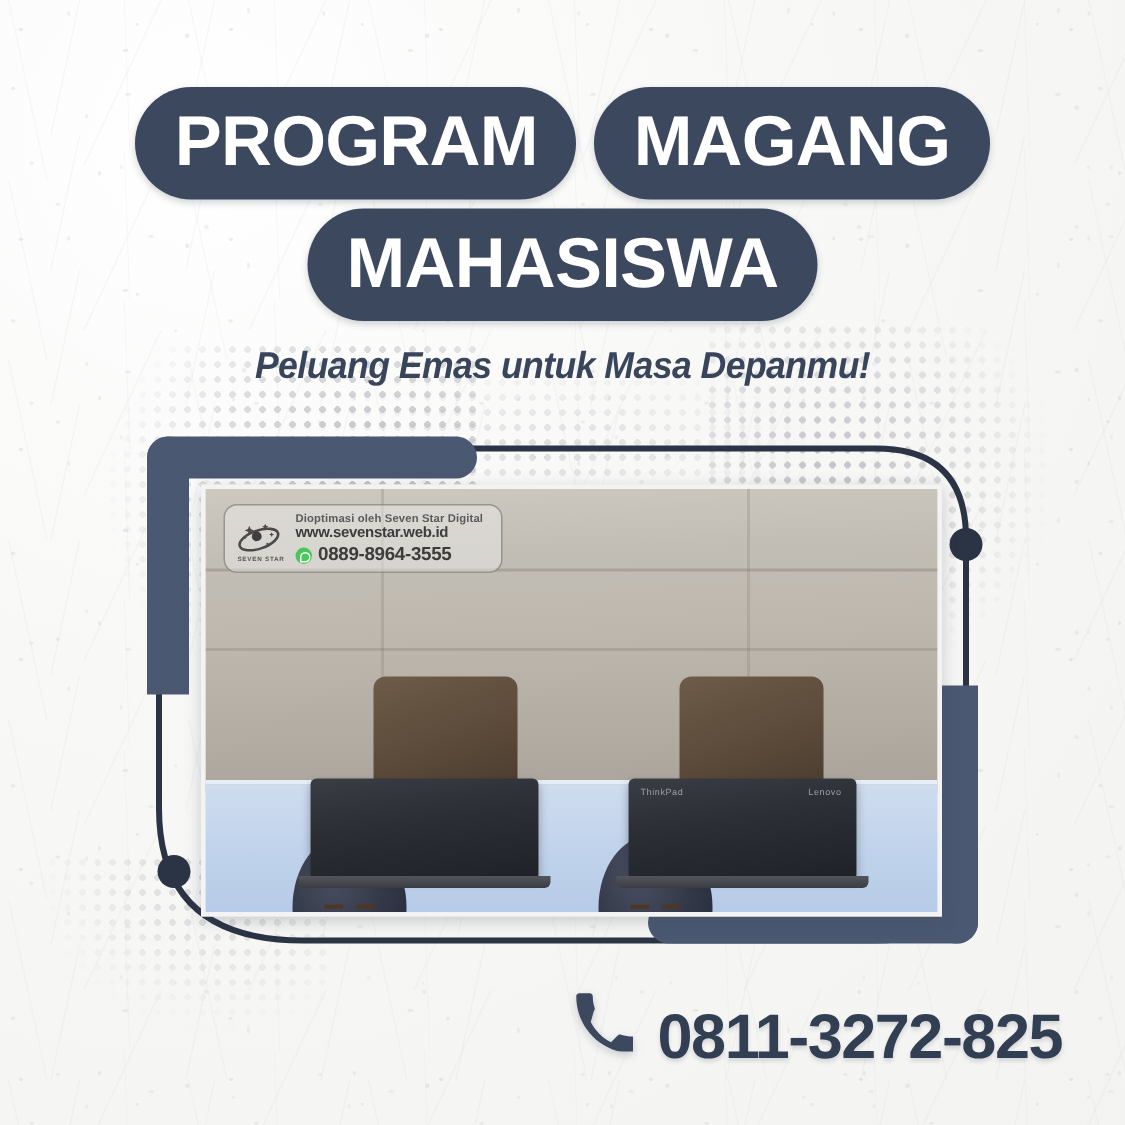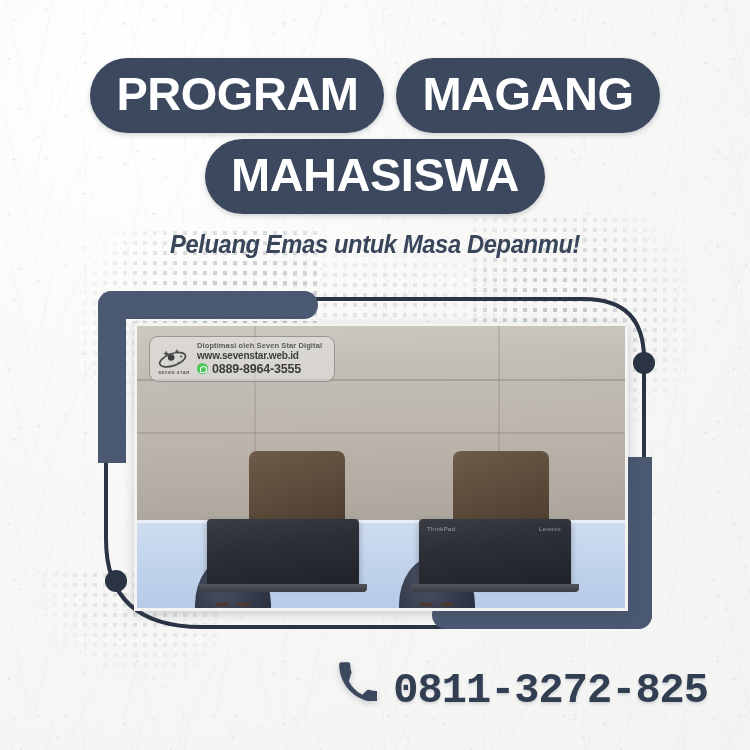--- a/index.html
+++ b/index.html
@@ -358,21 +358,21 @@
   }
   .wm-l2 {
     font-size: 10px;
     font-weight: 700;
     color: #3c3c3c;
     letter-spacing: -.2px;
     font-family: "Liberation Sans", sans-serif;
   }
   .wm-l3 {
     display: flex;
-    align-items: center;
+    align-items: flex-end;
     gap: 4px;
     font-size: 12.5px;
     font-weight: 700;
     color: #3c3c3c;
     letter-spacing: -.2px;
     font-family: "Liberation Sans", sans-serif;
   }
   .wa-dot {
     width: 11px;
     height: 11px;
@@ -407,21 +407,21 @@
     flex: 0 0 auto;
     filter: drop-shadow(0 2px 3px rgba(50,58,74,.25));
   }
   .phone-number {
     color: #323e52;
     font-size: 42px;
     font-weight: 700;
     letter-spacing: -1px;
     line-height: 1;
     text-shadow: 0 2px 3px rgba(60,68,84,.18);
-    font-family: Liberation Mono, monospace;
+    font-family: Liberation Sans, sans-serif;
     margin-top: 20px;
   }
 </style>
 </head>
 <body>
 
 <div id="poster">
 
   <div class="bg-base"></div>
   <div class="bg-noise"></div>

